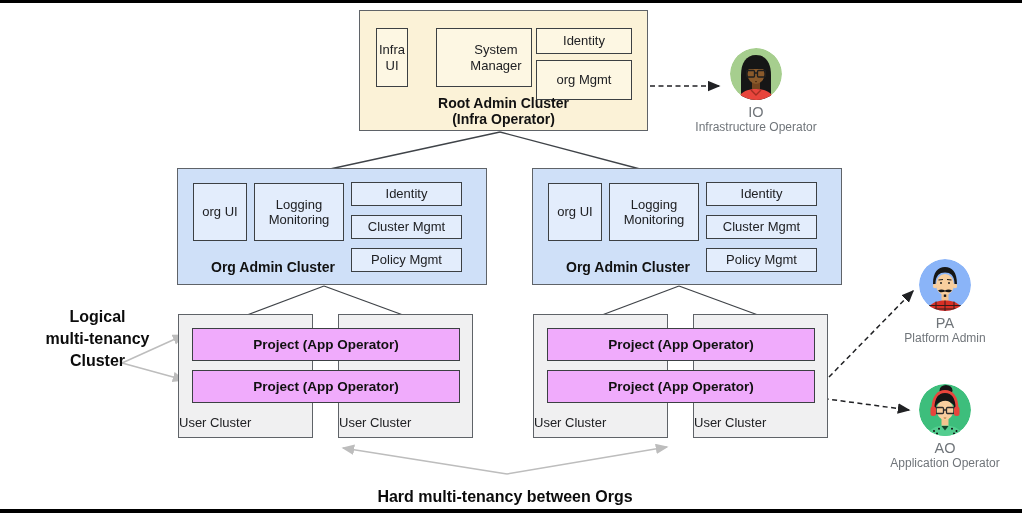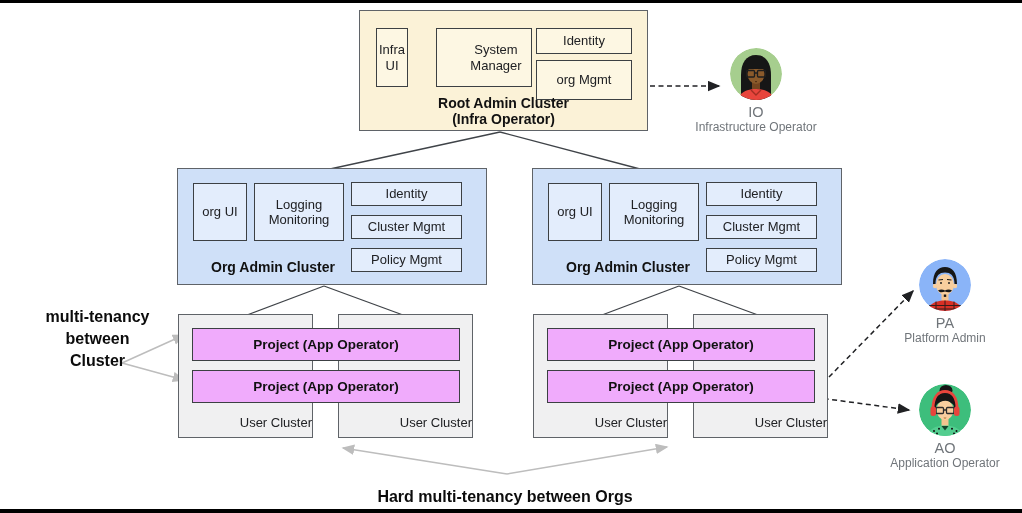--- a/index.html
+++ b/index.html
@@ -13,21 +13,21 @@
   .org-fill{background:#CFE0F8;}
   .uc{background:#F0F0F1;border:1.6px solid #5f6368;}
   
   .comp{border:1.5px solid #3c4043;display:flex;align-items:center;justify-content:center;
         text-align:center;font-size:13px;line-height:1.18;color:#202124;}
   .root-inner{background:#FDF7E3;}
   .org-inner{background:#E3EDFC;}
   .proj{background:#f0abfc;border:1.5px solid #3c4043;display:flex;align-items:center;
         justify-content:center;font-weight:bold;font-size:13.5px;color:#111;}
   .cluster-title{font-weight:bold;font-size:14px;color:#111;text-align:center;line-height:16px;}
-  .uc-label{position:absolute;left:0;right:0;bottom:7px;text-align:right;font-size:13px;color:#202124;}
+  .uc-label{position:absolute;left:0;right:0;bottom:7px;text-align:left;font-size:13px;color:#202124;}
   .annot{font-weight:bold;font-size:16px;color:#0c0c0c;text-align:center;line-height:22px;}
   .persona{text-align:center;}
   .persona .initials{font-size:14.5px;color:#70757a;margin-top:4px;}
   .persona .role{font-size:12px;color:#70757a;margin-top:0;}
   svg.overlay{position:absolute;left:0;top:0;pointer-events:none;}
 </style>
 </head>
 <body>
 
 <div id="stage">
@@ -145,22 +145,22 @@
     <div class="uc-label">User Cluster</div>
   </div>
   <div class="abs proj" style="left:547px;top:328px;width:268px;height:33px;">
     <span>Project (App Operator)</span>
   </div>
   <div class="abs proj" style="left:547px;top:370px;width:268px;height:33px;">
     <span>Project (App Operator)</span>
   </div>
 
   <div class="abs annot" style="left:10px;top:306px;width:175px;">
+    <div>Logical</div>
     <div>multi-tenancy</div>
-    <div>between</div>
     <div>Cluster</div>
   </div>
   <div class="abs annot" style="left:305px;top:486px;width:400px;">Hard multi-tenancy between Orgs</div>
 
   <div class="abs persona" style="left:676px;top:48px;width:160px;">
     <svg width="52" height="52" viewBox="0 0 52 52" style="display:block;margin:0 auto;">
       <defs>
           <clipPath id="cIO">
             <circle cx="26" cy="26" r="26"></circle>
           </clipPath>

